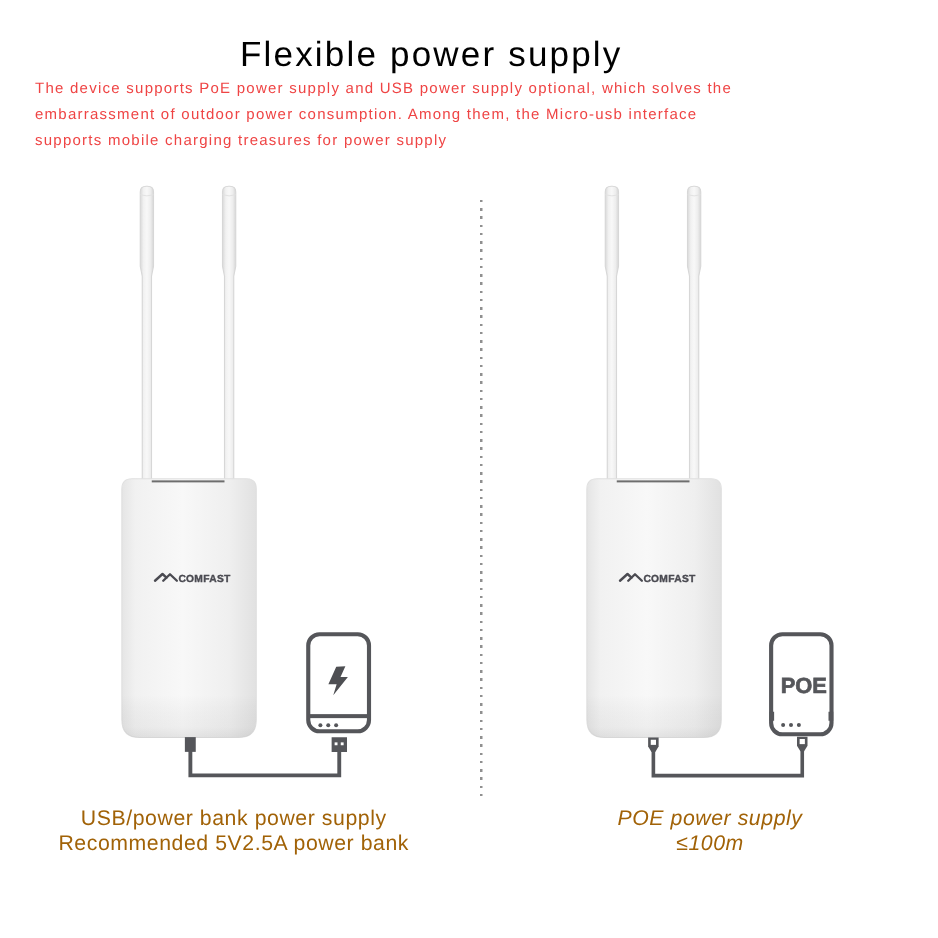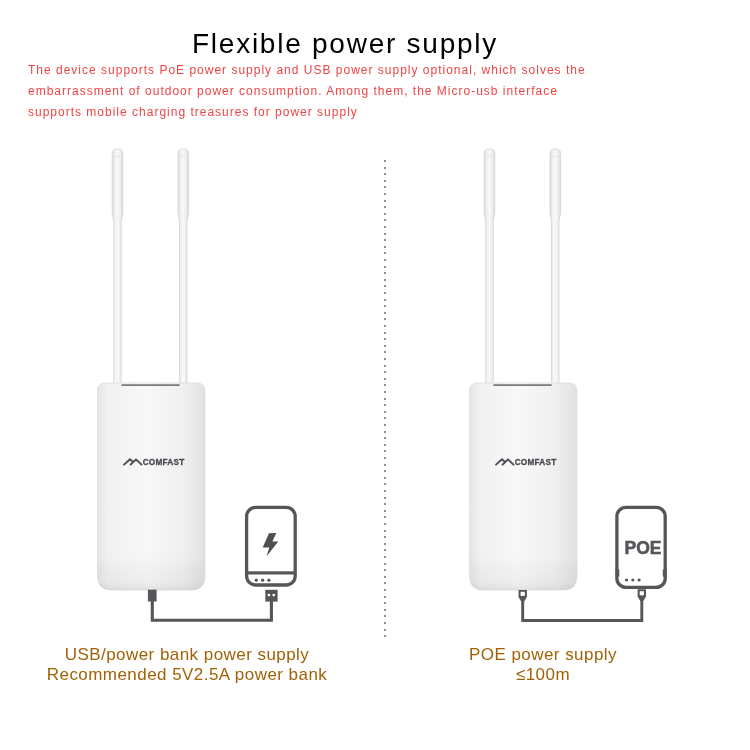--- a/index.html
+++ b/index.html
@@ -5,21 +5,21 @@
   html,body{margin:0;padding:0;background:#fff;}
   body{width:750px;height:750px;position:relative;overflow:hidden;
        font-family:"Liberation Sans",sans-serif;}
   .abs{position:absolute;}
   #title{left:0;top:29px;width:690px;text-align:center;
          font-size:28px;color:#000;line-height:30px;letter-spacing:1.75px;}
   #para{left:28px;top:60px;width:720px;font-size:12px;color:#ef4444;
         line-height:21px;letter-spacing:1.0px;}
   .cap{text-align:center;font-size:17px;color:#a16207;line-height:20px;letter-spacing:0.45px;}
   #capL{left:37px;top:645px;width:300px;}
-  #capR{left:393px;top:645px;width:300px;}
+  #capR{left:418px;top:645px;width:300px;font-style:italic;}
   #divider{left:384px;top:160px;width:2px;height:478px;
     background:repeating-linear-gradient(to bottom,#909090 0px,#909090 2px,rgba(0,0,0,0) 2px,rgba(0,0,0,0) 6.6px);}
 </style>
 </head>
 <body>
 <div class="abs" id="title">Flexible power supply</div>
 <div class="abs" id="para">The device supports PoE power supply and USB power supply optional, which solves the<br>embarrassment of outdoor power consumption. Among them, the Micro-usb interface<br>supports mobile charging treasures for power supply</div>
 <div class="abs" id="divider"></div>
 <div class="abs cap" id="capL">USB/power bank power supply<br>Recommended 5V2.5A power bank</div>
 <div class="abs cap" id="capR">POE power supply<br>≤100m</div>

